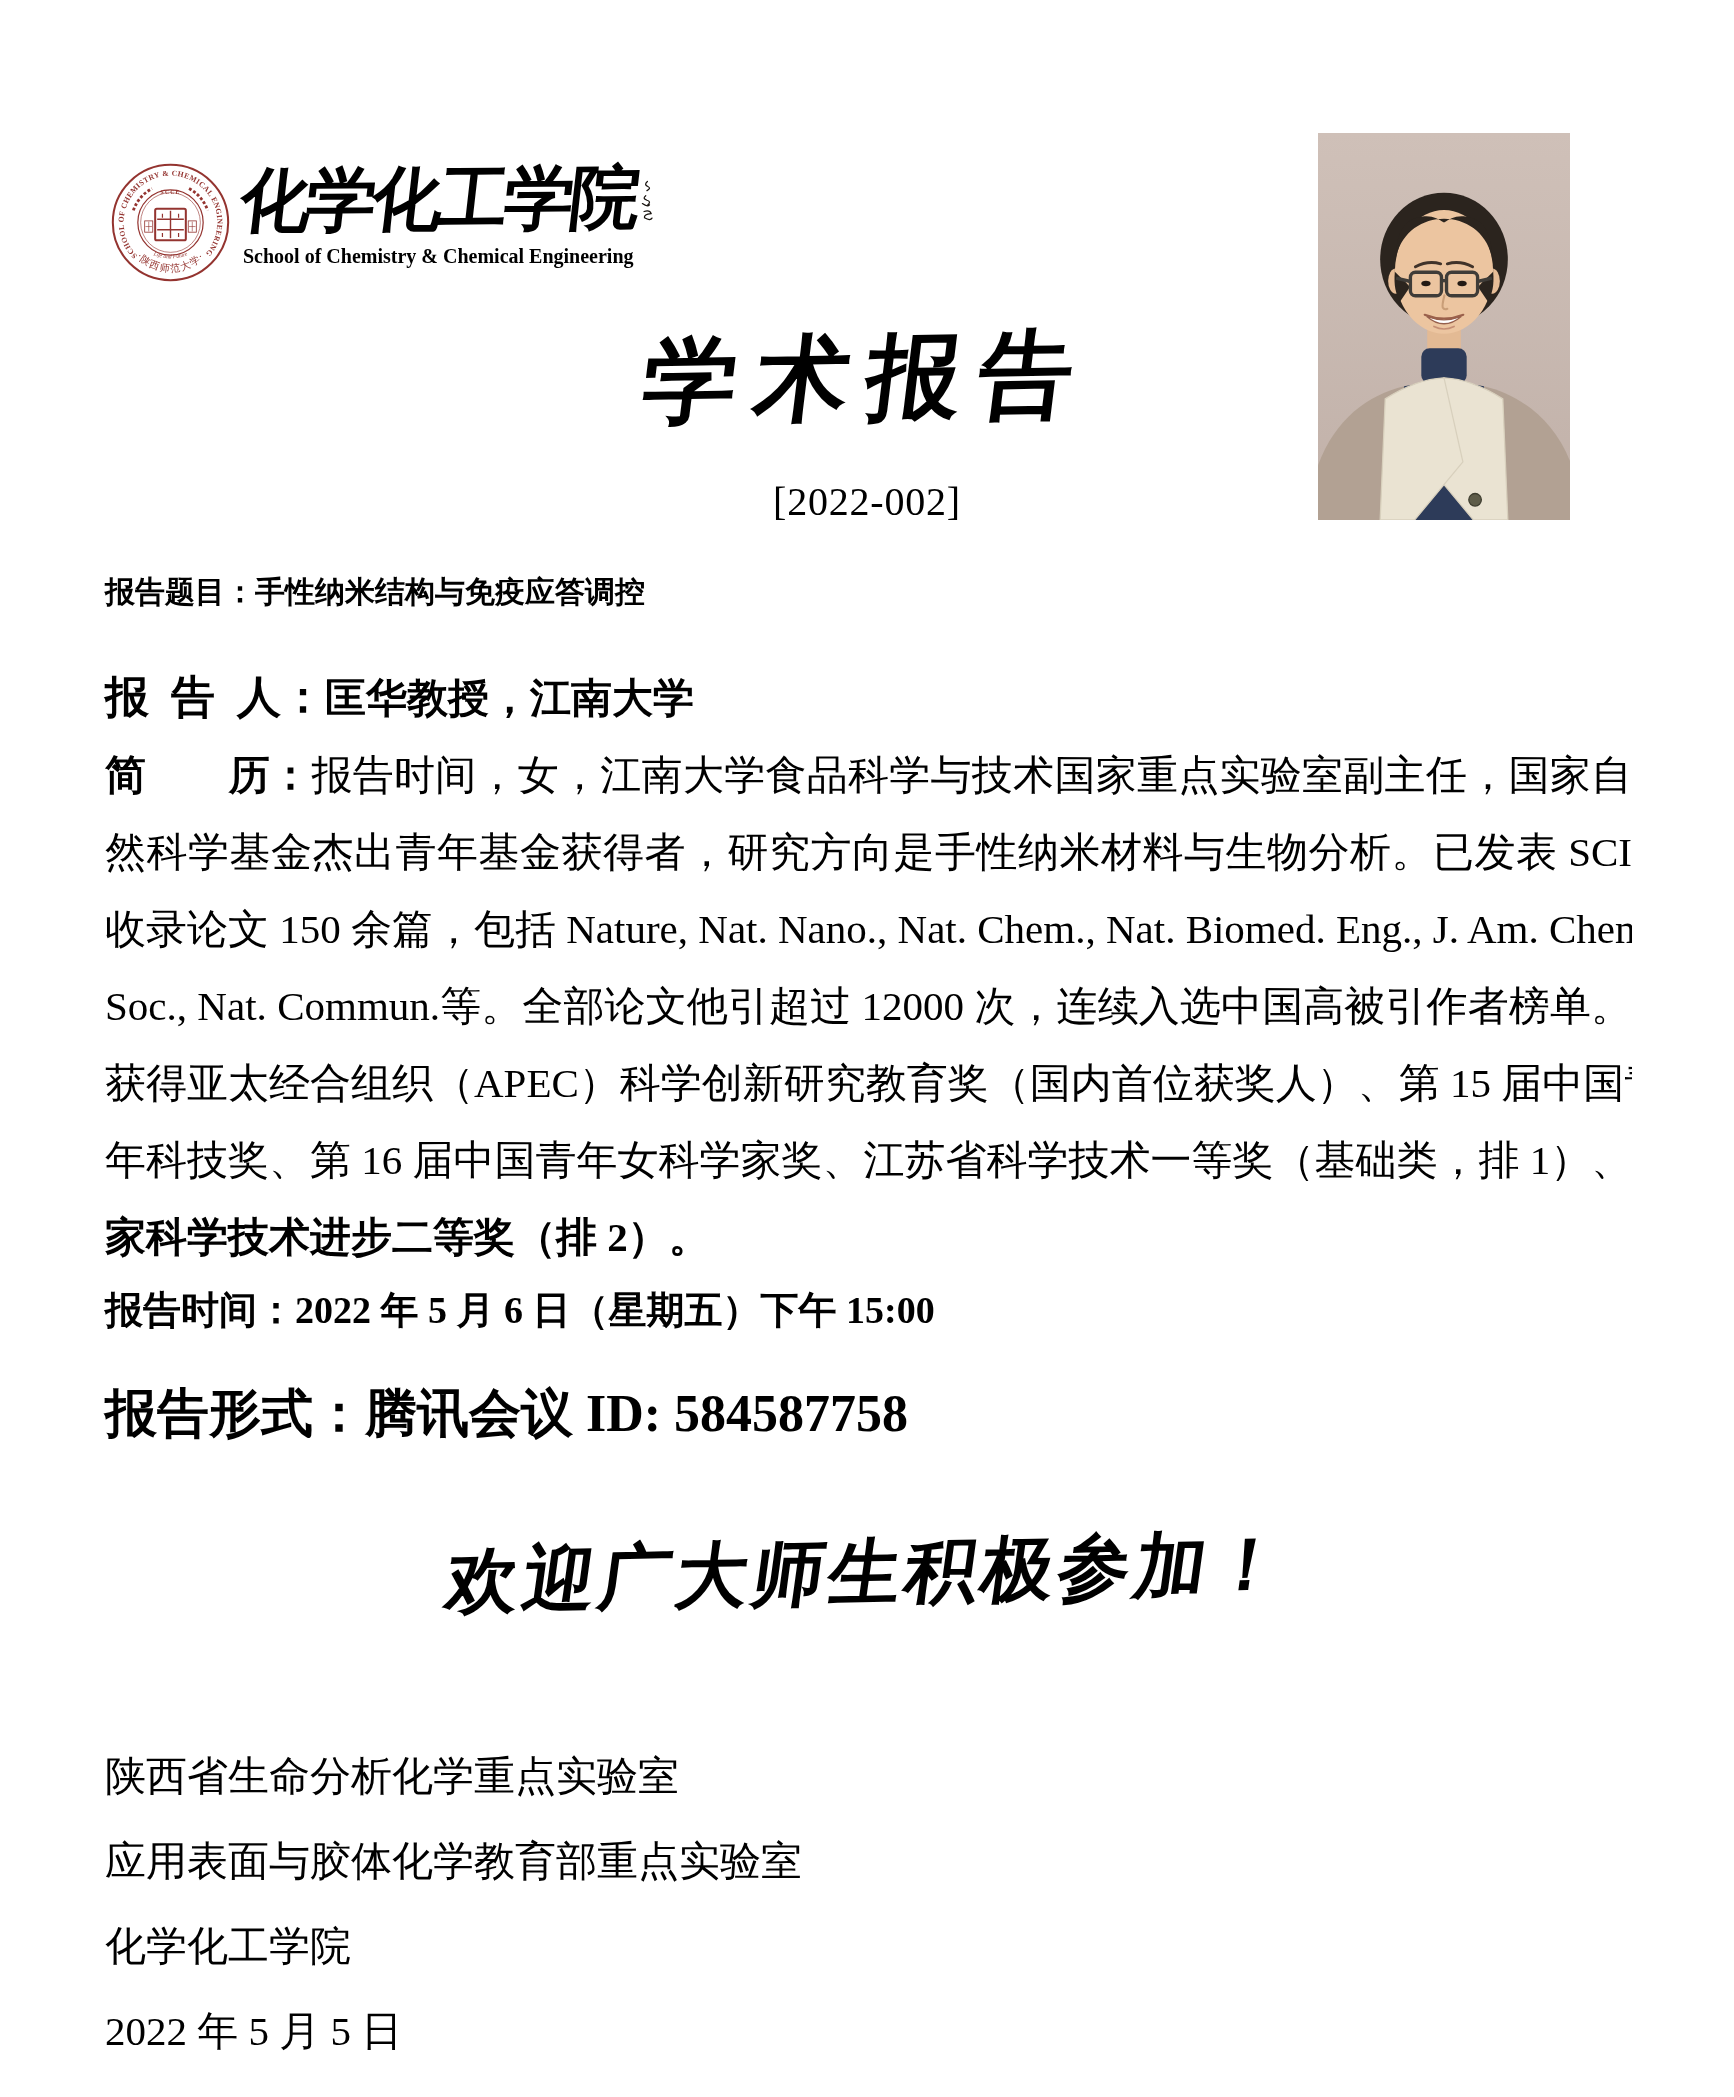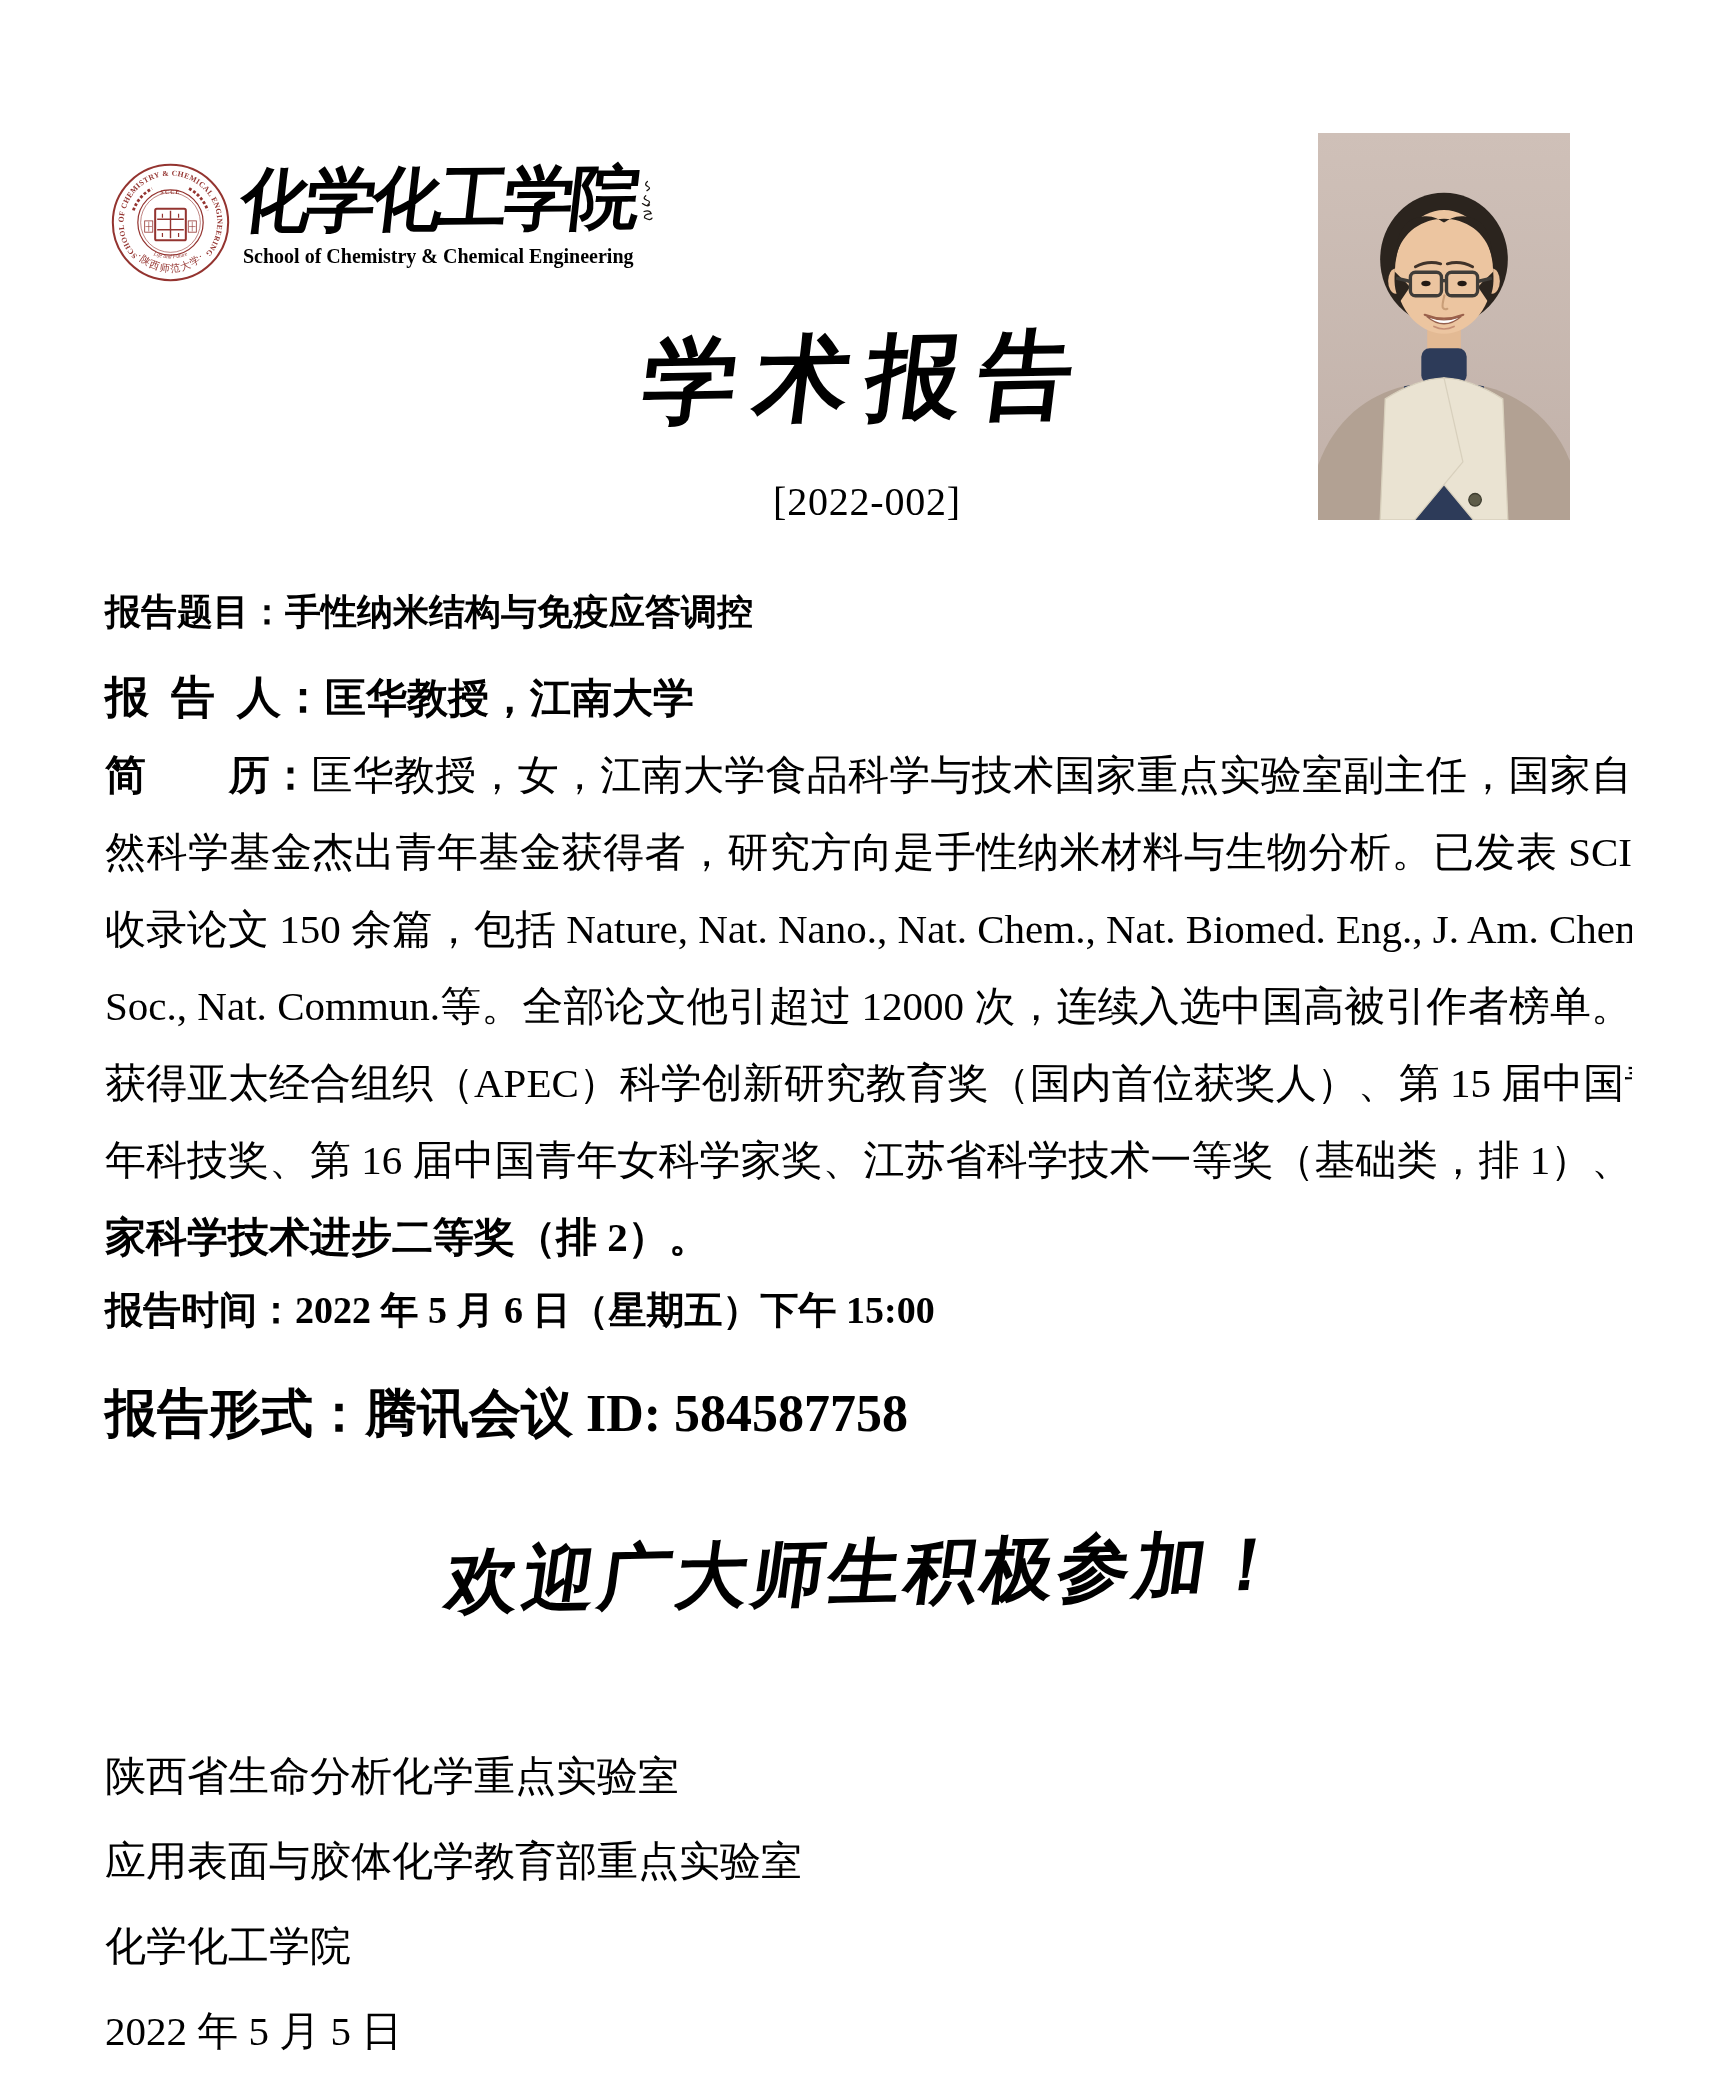--- a/index.html
+++ b/index.html
@@ -42,21 +42,21 @@
     transform:skewX(-8deg) rotate(-1deg);
     white-space:nowrap;
   }
   .code-wrap { left:0; top:478px; width:100%; text-align:center; }
   .code-text { font-size:40px; letter-spacing:0.8px; }
 
   
   .line { left:105px; width:1527px; white-space:nowrap; }
   .line .lbl { font-weight:bold; }
   .line .val { font-weight:bold; }
-  .topic   { top:588px; font-size:36px; }
+  .topic   { top:572px; font-size:30px; }
   .speaker { top:668px; font-size:44px; }
   .speaker .val { font-size:41px;text-align:right; }
 
   .bio { top:737px; left:105px; width:1527px; font-size:41px; line-height:77px; }
   .bio-line {
     white-space:nowrap; overflow:hidden;
     text-align:justify; text-align-last:justify;
   }
   .bio-line.last { text-align-last:left;font-weight:bold; }
   .bio .lbl { font-weight:bold;margin-top:48px; }
@@ -203,21 +203,21 @@
 
   <div class="abs line topic">
     <span class="lbl">报告题目：</span><span class="val">手性纳米结构与免疫应答调控</span>
   </div>
 
   <div class="abs line speaker">
     <span class="lbl">报 告 人：</span><span class="val">匡华教授，江南大学</span>
   </div>
 
   <div class="abs bio">
-    <div class="bio-line"><span class="lbl">简　　历：</span><span>匡华教授，女，江南大学食品科学与技术国家重点实验室副主任，国家自</span></div>
+    <div class="bio-line"><span class="lbl">简　　历：</span><span>报告时间，女，江南大学食品科学与技术国家重点实验室副主任，国家自</span></div>
     <div class="bio-line">然科学基金杰出青年基金获得者，研究方向是手性纳米材料与生物分析。已发表 SCI</div>
     <div class="bio-line">收录论文 150 余篇，包括 Nature, Nat. Nano., Nat. Chem., Nat. Biomed. Eng., J. Am. Chem.</div>
     <div class="bio-line">Soc., Nat. Commun.等。全部论文他引超过 12000 次，连续入选中国高被引作者榜单。</div>
     <div class="bio-line">获得亚太经合组织（APEC）科学创新研究教育奖（国内首位获奖人）、第 15 届中国青</div>
     <div class="bio-line">年科技奖、第 16 届中国青年女科学家奖、江苏省科学技术一等奖（基础类，排 1）、国</div>
     <div class="bio-line last">家科学技术进步二等奖（排 2）。</div>
   </div>
 
   <div class="abs line time">
     <span class="lbl">报告时间：</span><span class="val">2022 年 5 月 6 日（星期五）下午 15:00</span>

